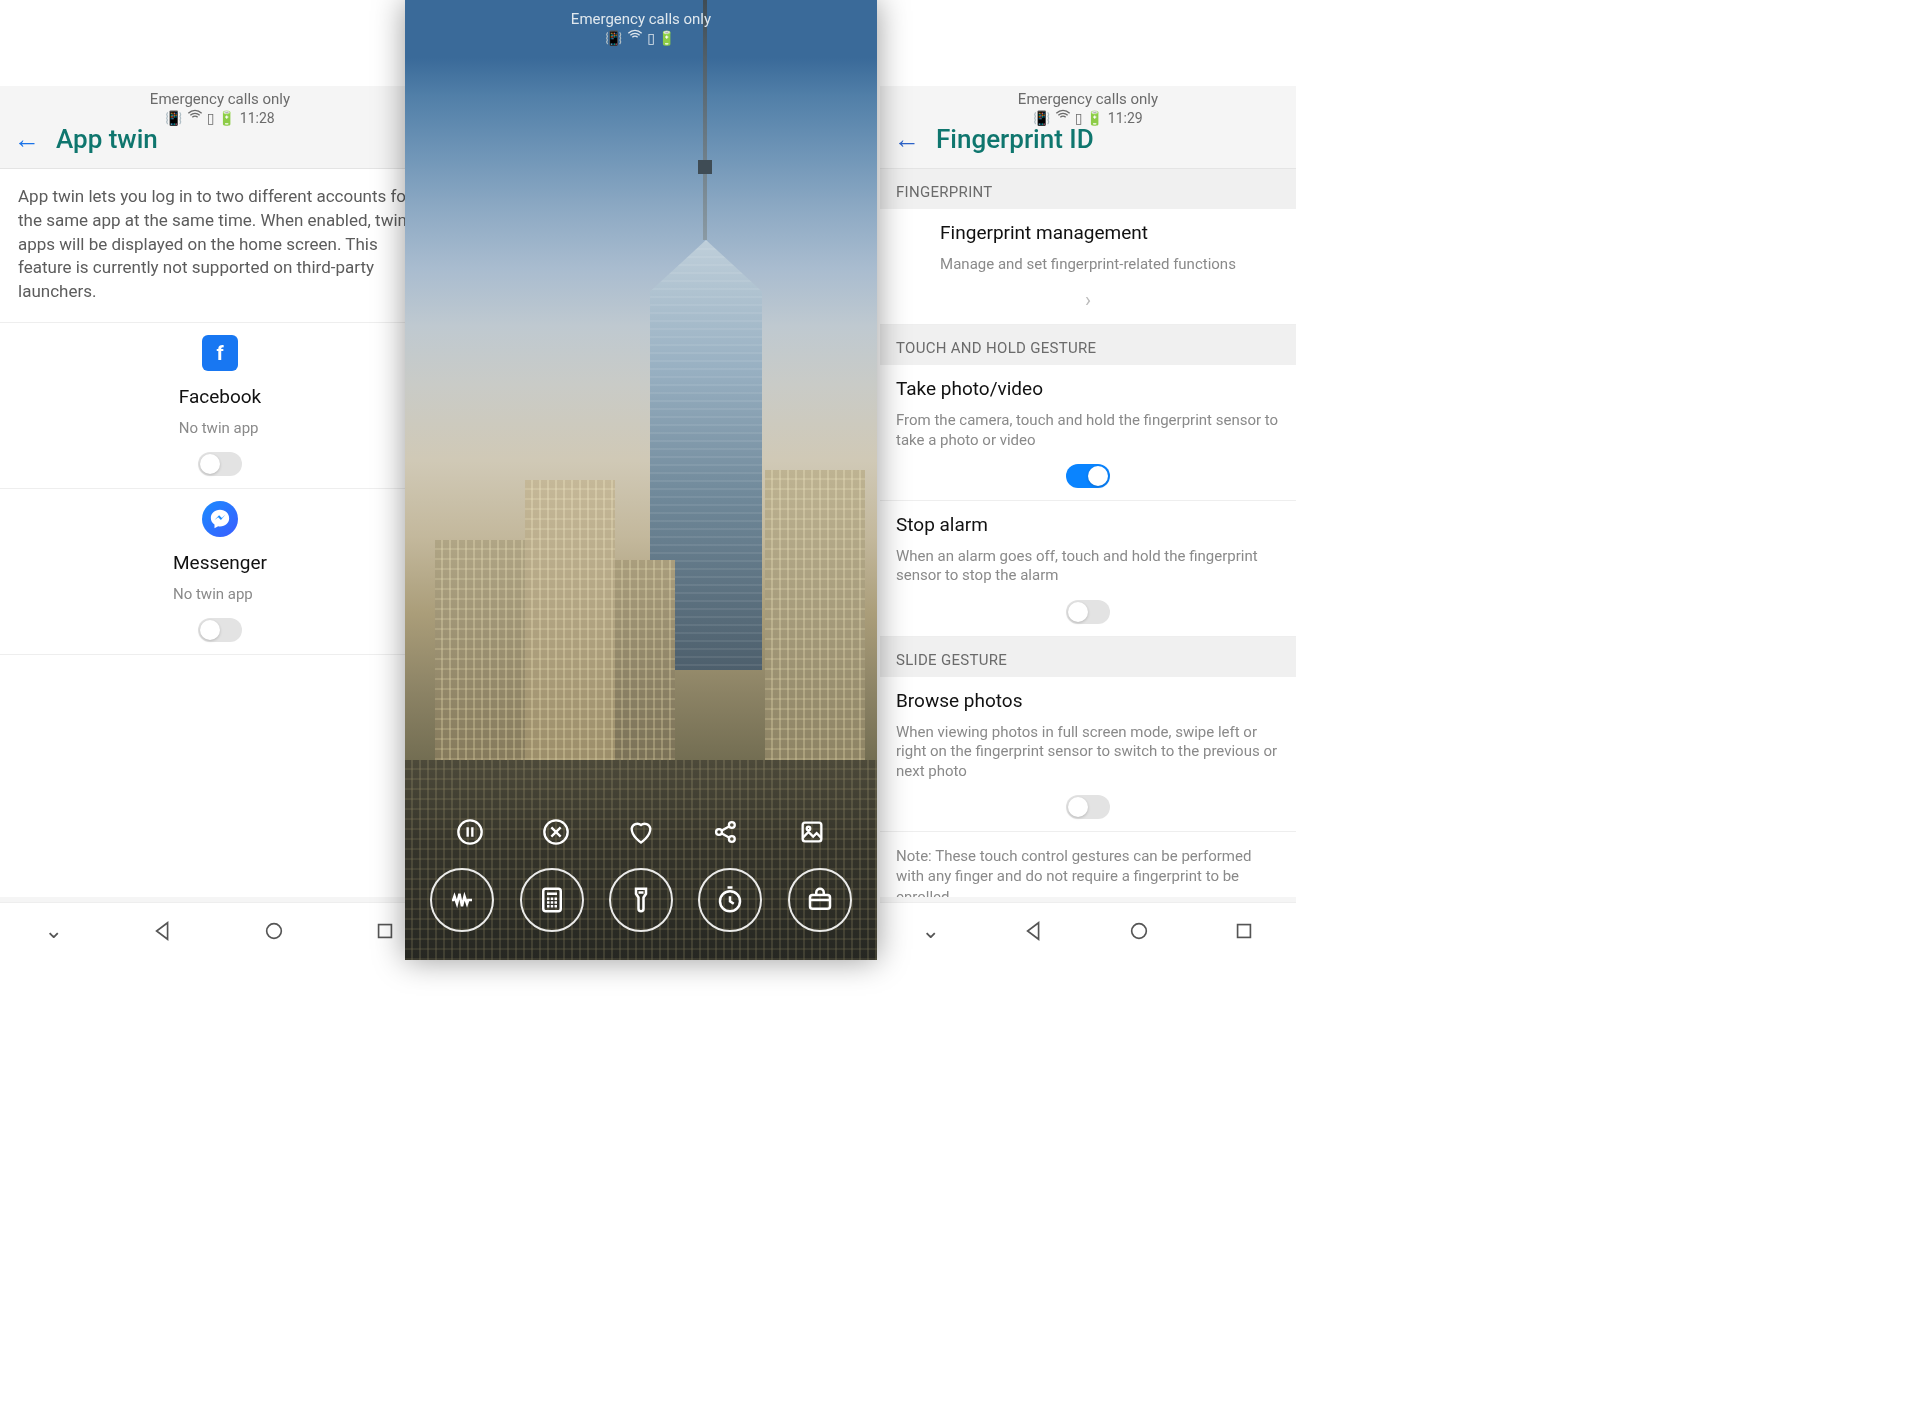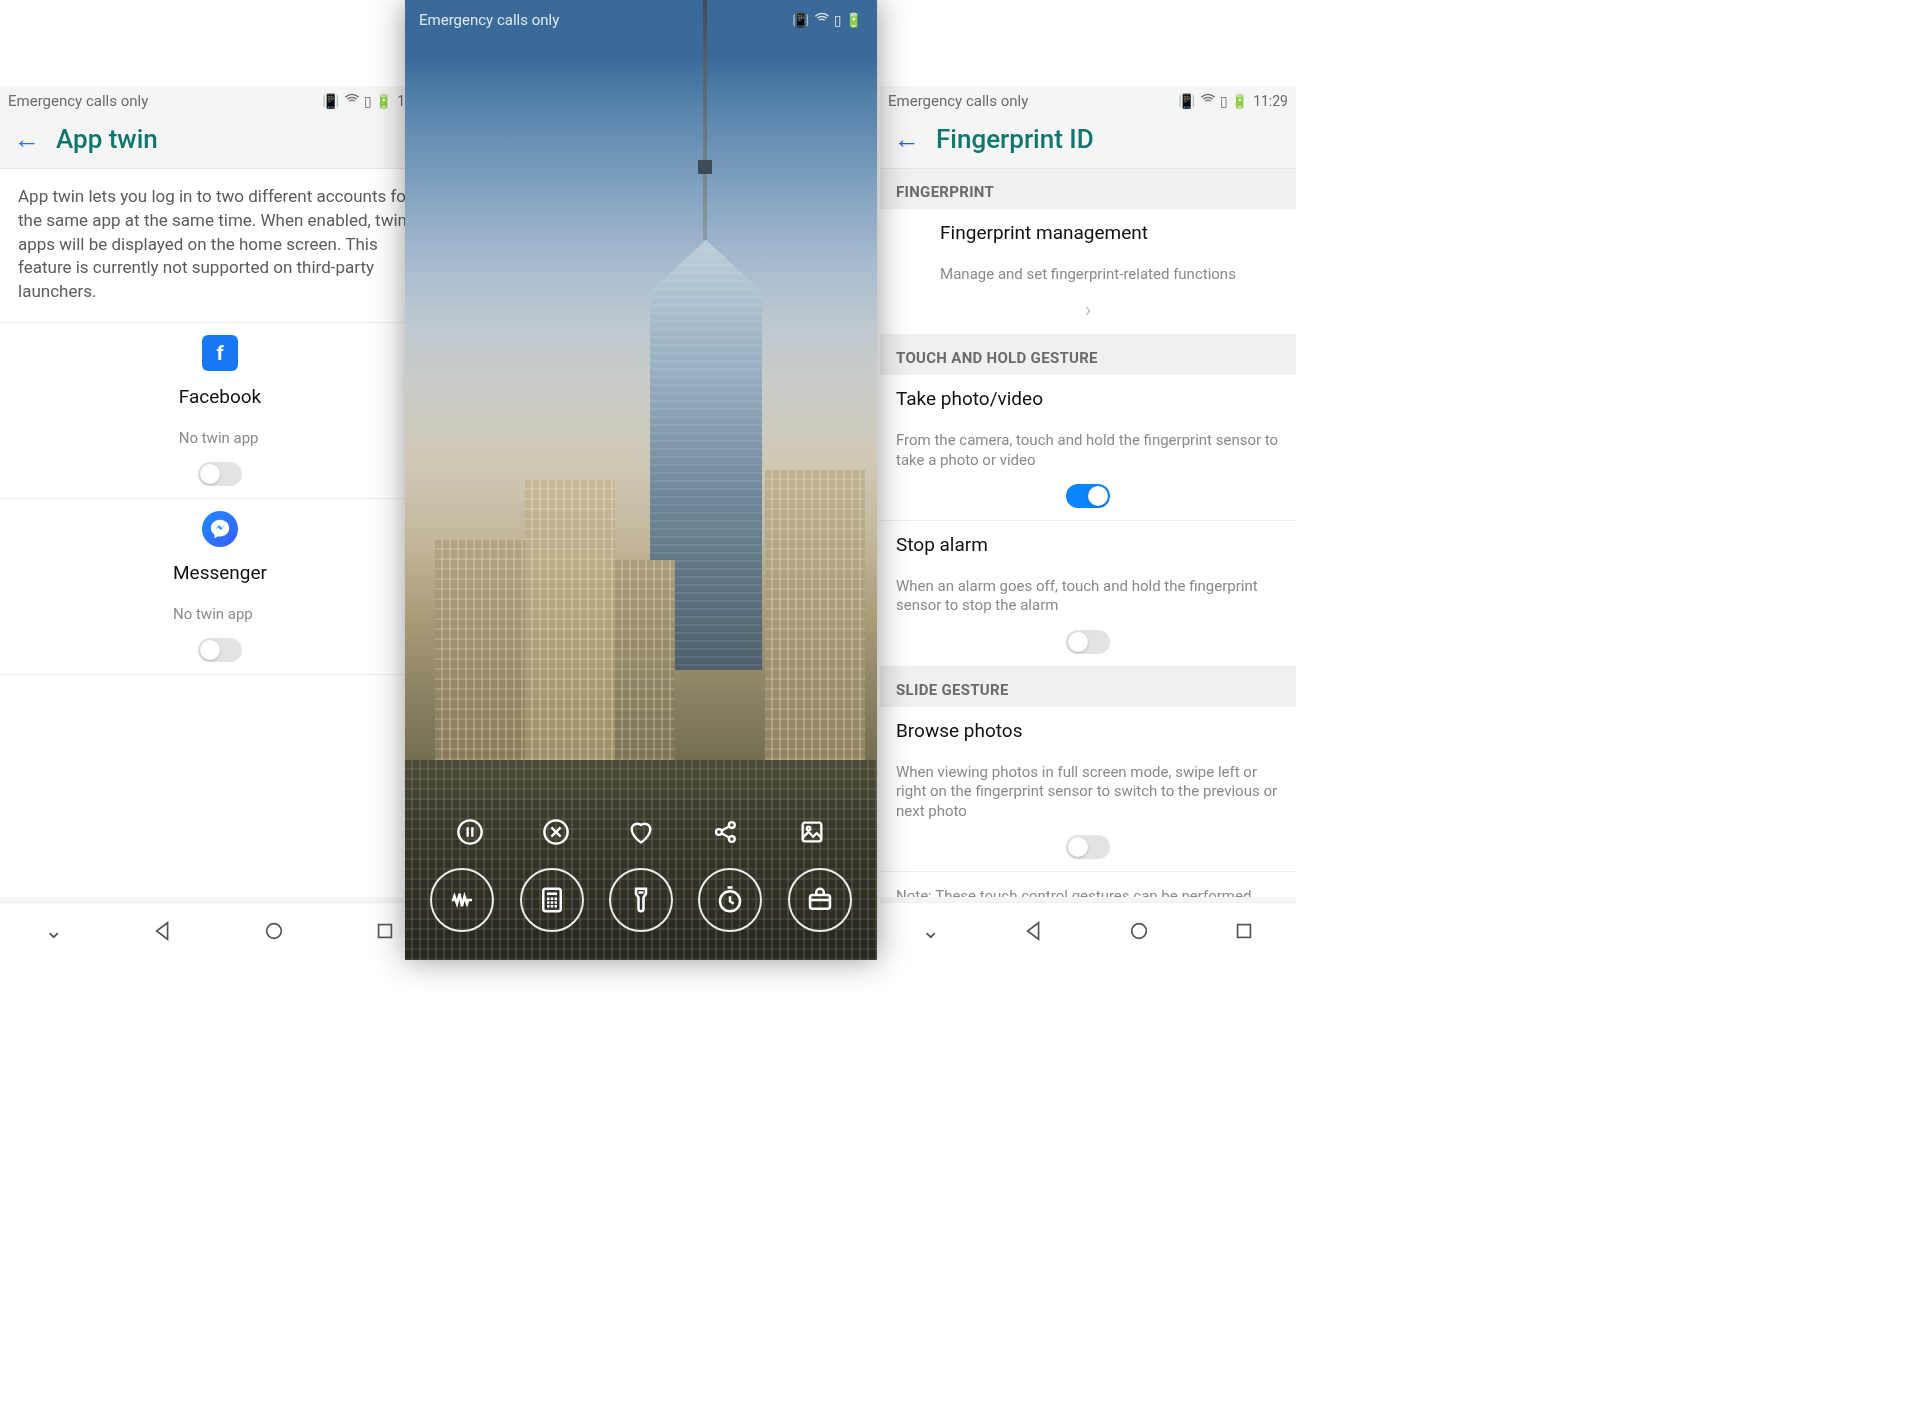--- a/index.html
+++ b/index.html
@@ -6,47 +6,47 @@
 body { font-family: -apple-system, Roboto, Arial, sans-serif; background:#fff; width:1920px; height:1418px; overflow:hidden; position:relative; }
 .canvas { width:1296px; height:960px; position:relative; background:#fff; }
 
 
 .panel { position:absolute; background:#f5f5f5; }
 .panel.left  { left:0;   top:86px; width:440px; height:872px; }
 .panel.center{ left:405px; top:0;   width:472px; height:960px; box-shadow:0 0 30px rgba(0,0,0,0.4); z-index:5; }
 .panel.right { left:880px; top:86px; width:416px; height:872px; }
 
 
-.statusbar { display:flex; align-items:center; justify-content:space-between; padding:4px 8px 2px; font-size:15px; color:#6b6b6b; height:28px; }
+.statusbar { display:flex; align-items:center; justify-content:space-between; padding:4px 8px 2px; font-size:15px; color:#6b6b6b; height:28px;flex-direction:column; }
 .statusbar.light { color:#e0e8ee; }
 .status-items { display:flex; align-items:center; gap:4px; font-size:14px; }
 .status-items svg { width:16px; height:16px; }
 
 
 .header { display:flex; align-items:center; gap:16px; padding:10px 14px 14px; background:#f5f5f5; border-bottom:1px solid #e4e4e4; }
 .back-arrow { color:#1a73e8; font-size:26px; line-height:1; }
 .back-arrow.r { color:#2c63c9; }
 .header-title { font-size:26px; font-weight:500; color:#0f766e; }
 
 
 .content { background:#f5f5f5; height:calc(100% - 28px - 60px - 56px); overflow:hidden; }
 .panel.left .content { background:#fff; }
 .panel.right .content { background:#fff; }
 
 .desc-block { padding:16px 18px 18px; font-size:17px; line-height:1.4; color:#5c5c5c; background:#fff; border-bottom:1px solid #eee; }
 
-.section-label { background:#f0f0f0; color:#6b6b6b; font-size:15px; font-weight:700; padding:14px 16px 8px; letter-spacing:0.3px; }
+.section-label { background:#f0f0f0; color:#6b6b6b; font-size:15px; font-weight:400; padding:14px 16px 8px; letter-spacing:0.3px; }
 
 .list-row { display:flex; align-items:center; padding:12px 16px; background:#fff; border-bottom:1px solid #eee; gap:14px;flex-direction:column; }
 .row-icon { width:36px; height:36px; border-radius:6px; display:flex; align-items:center; justify-content:center; font-size:20px; color:#fff; flex-shrink:0; }
 .row-icon.fb { background:#1877f2; }
 .row-icon.msg { background:linear-gradient(135deg,#1a8cff,#3b5cff); border-radius:50%; }
 .row-text { flex:1; min-width:0; }
 .row-title { font-size:19px; color:#111; line-height:1.25; }
-.row-sub { font-size:15px; color:#8a8a8a; margin-top:20px; line-height:1.3; }
+.row-sub { font-size:15px; color:#8a8a8a; margin-top:10px; line-height:1.3; }
 .chevron { color:#bbb; font-size:20px; flex-shrink:0; }
 
 
 .toggle { width:44px; height:24px; border-radius:12px; background:#e3e3e3; position:relative; flex-shrink:0; }
 .toggle .knob { position:absolute; width:20px; height:20px; border-radius:50%; background:#fff; top:2px; left:2px; box-shadow:0 1px 3px rgba(0,0,0,0.2); transition:none; }
 .toggle.on { background:#0a84ff; }
 .toggle.on .knob { left:22px; }
 
 .note { padding:14px 16px; font-size:15px; color:#8a8a8a; line-height:1.35; background:#fff; }
 

